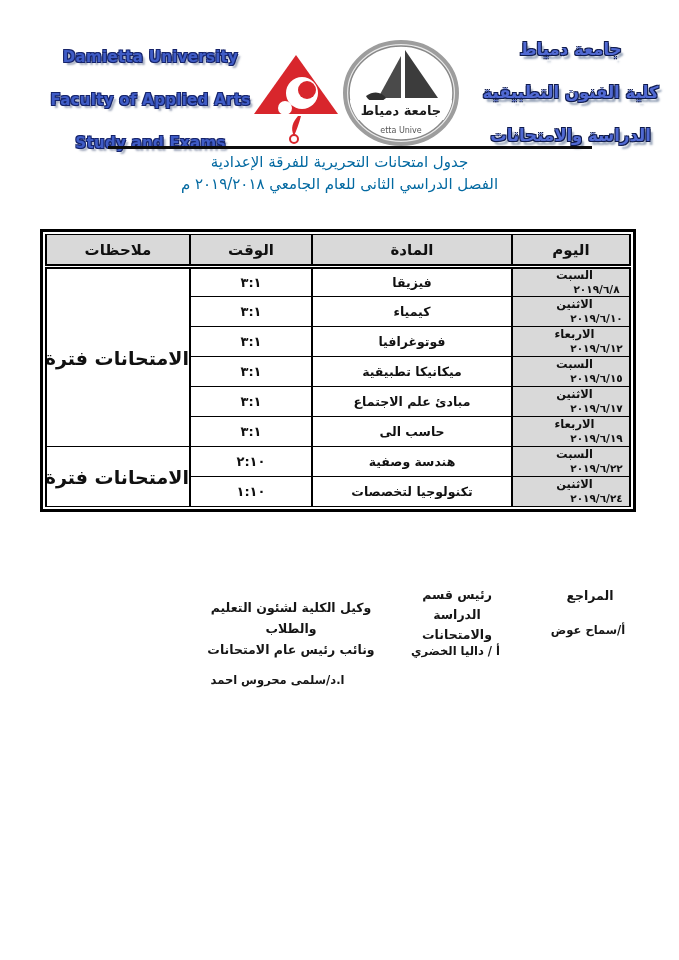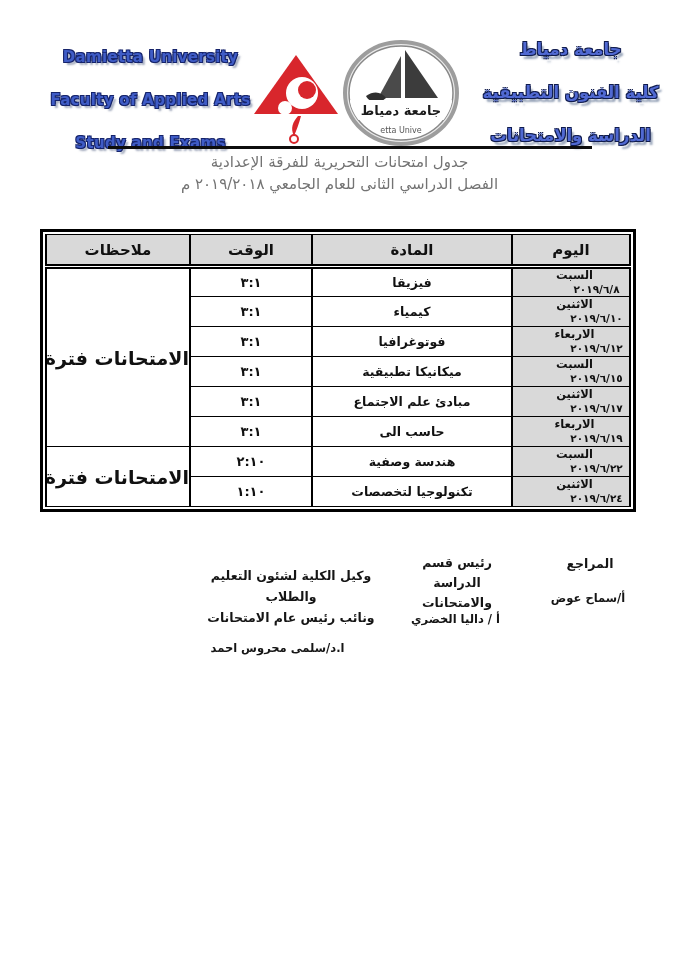--- a/index.html
+++ b/index.html
@@ -30,21 +30,21 @@
                  3px 4px 2px rgba(130,145,170,.8);
     white-space:nowrap;
   }
   .logo-faculty { left:252px; top:52px; }
   .logo-univ   { left:342px; top:40px; }
 
   .rule { left:108px; top:146px; width:484px; height:3px; background:#0d0d0d; }
 
   .doc-title {
     left:0; top:151px; width:679px; text-align:center; direction:rtl;
-    font-size:15px; line-height:22px; color:#737373;
+    font-size:15px; line-height:22px; color:#0369a1;
   }
 
   
   .table-wrap { left:40px; top:229px; border:3px solid #000; padding:2px; background:#fff; }
   table.schedule {
     border-collapse:collapse; table-layout:fixed; width:584px;
     direction:rtl; border:1px solid #000;
   }
   .schedule th, .schedule td {
     border-left:2px solid #000; border-right:2px solid #000;
@@ -57,21 +57,21 @@
   }
   .schedule td { height:30px; background:#fff; font-weight:bold; }
   td.day  { background:#d9d9d9; line-height:1.2;padding-left:7px; }
   .dayname { font-size:11.5px; font-weight:bold; }
   .daydate { font-size:10.5px; font-weight:bold;margin-left:44px; }
   td.subj { font-size:12.5px; }
   td.time { font-size:13px; }
   td.notes { font-size:19px; white-space:nowrap; }
 
   
-  .sig { position:absolute; direction:rtl; text-align:center; font-weight:bold; color:#151515; }
+  .sig { position:absolute; direction:rtl; text-align:center; font-weight:bold; color:#151515;margin-top:32px; }
   .sig-reviewer-title { left:540px; top:556px; width:100px; font-size:12.5px; }
   .sig-reviewer-name  { left:532px; top:591px; width:112px; font-size:11.5px; }
   .sig-dept-title     { left:398px; top:553px; width:118px; font-size:12.5px; line-height:20px; }
   .sig-dept-name      { left:398px; top:612px; width:115px; font-size:11.5px; }
   .sig-vice-title     { left:196px; top:565px; width:190px; font-size:12.5px; line-height:21px; }
   .sig-vice-name      { left:205px; top:641px; width:145px; font-size:11.5px; }
   .sig-dean-title     { left:42px;  top:593px; width:140px; font-size:13.5px; line-height:22px; }
   .sig-dean-name      { left:28px;  top:667px; width:185px; font-size:13.5px; white-space:nowrap; }
 </style>
 </head>

